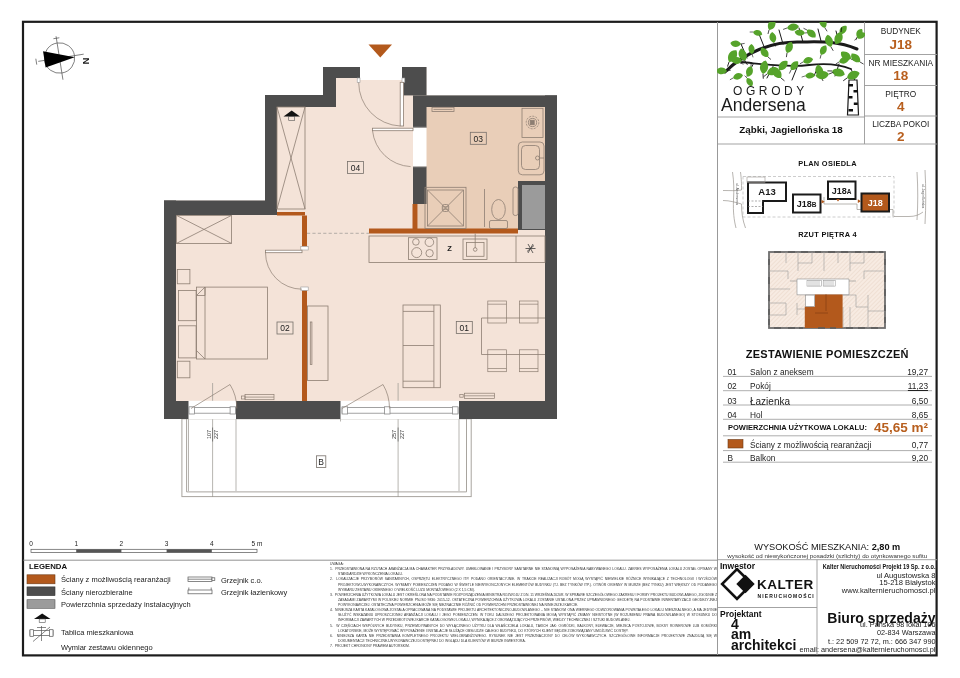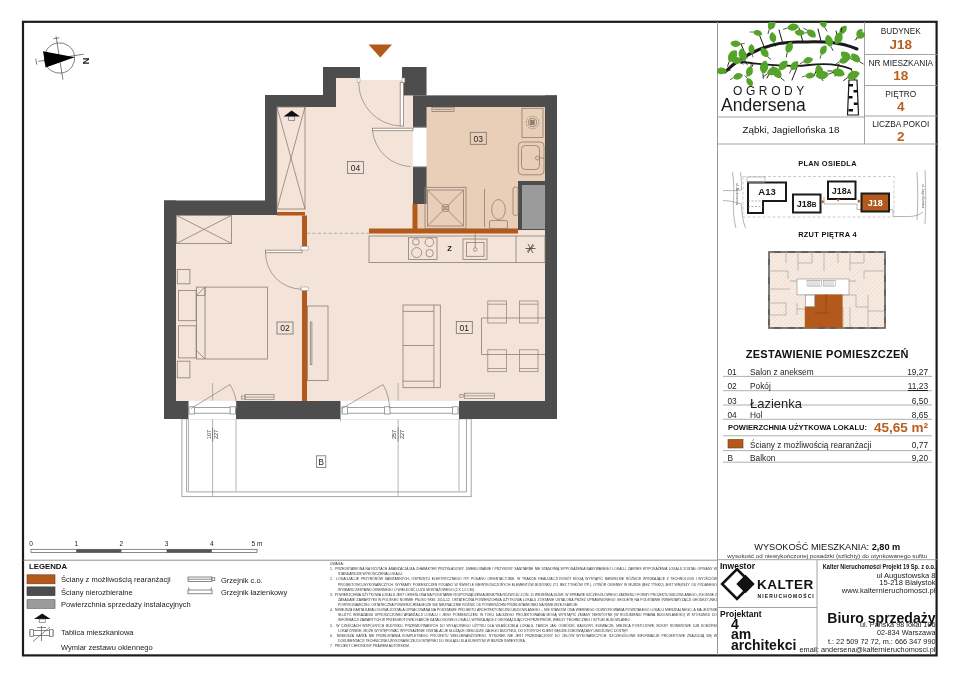--- a/index.html
+++ b/index.html
@@ -461,21 +461,21 @@
 <use href="#lf" transform="translate(130 56) rotate(71) scale(1.18)"></use>
 <use href="#lf" transform="translate(143 40) rotate(318) scale(1.04)"></use>
 <use href="#lf" transform="translate(30 56) rotate(152) scale(0.84)"></use>
 <use href="#lf" transform="translate(46 52) rotate(14) scale(1.19)"></use>
 </svg>
 
 <div class="abs" style="left:733px;top:84px;font-size:12px;letter-spacing:3.6px;color:#1a1a1a;">OGRODY</div>
 
 <div class="abs" style="left:721px;top:94.5px;font-size:17.5px;color:#1a1a1a;">Andersena</div>
 
-<div class="abs" style="left:717.5px;top:124px;width:147px;text-align:center;font-size:9.8px;font-weight:normal;color:#111;">Ząbki, Jagiellońska 18</div>
+<div class="abs" style="left:717.5px;top:124px;width:147px;text-align:center;font-size:9.8px;font-weight:bold;color:#111;">Ząbki, Jagiellońska 18</div>
 
 <div class="abs" style="left:864.5px;top:26px;width:72.5px;text-align:center;font-size:8.3px;color:#222;">BUDYNEK</div>
 <div class="abs orange" style="left:864.5px;top:37px;width:72.5px;text-align:center;font-size:13.5px;font-weight:bold;">J18</div>
 <div class="abs" style="left:864.5px;top:57.5px;width:72.5px;text-align:center;font-size:8.3px;color:#222;">NR MIESZKANIA</div>
 <div class="abs orange" style="left:864.5px;top:68px;width:72.5px;text-align:center;font-size:13.5px;font-weight:bold;">18</div>
 <div class="abs" style="left:864.5px;top:88.5px;width:72.5px;text-align:center;font-size:8.3px;color:#222;">PIĘTRO</div>
 <div class="abs orange" style="left:864.5px;top:99px;width:72.5px;text-align:center;font-size:13.5px;font-weight:bold;">4</div>
 <div class="abs" style="left:864.5px;top:118.5px;width:72.5px;text-align:center;font-size:8.3px;color:#222;">LICZBA POKOI</div>
 <div class="abs orange" style="left:864.5px;top:129px;width:72.5px;text-align:center;font-size:13.5px;font-weight:bold;">2</div>
 
@@ -586,21 +586,21 @@
 
 <div class="abs" style="left:727.5px;top:367px;font-size:8.3px;color:#222;">01</div>
 <div class="abs" style="left:750px;top:367px;font-size:8.3px;color:#222;">Salon z aneksem</div>
 <div class="abs" style="left:828px;top:367px;width:100px;text-align:right;font-size:8.3px;color:#222;">19,27</div>
 
 <div class="abs" style="left:727.5px;top:381.3px;font-size:8.3px;color:#222;">02</div>
 <div class="abs" style="left:750px;top:381.3px;font-size:8.3px;color:#222;">Pokój</div>
 <div class="abs" style="left:828px;top:381.3px;width:100px;text-align:right;font-size:8.3px;color:#222;text-decoration:underline;">11,23</div>
 
 <div class="abs" style="left:727.5px;top:395.6px;font-size:8.3px;color:#222;">03</div>
-<div class="abs" style="left:750px;top:395.6px;font-size:13px;color:#222;">Łazienka</div>
+<div class="abs" style="left:750px;top:395.6px;font-size:10px;color:#222;">Łazienka</div>
 <div class="abs" style="left:828px;top:395.6px;width:100px;text-align:right;font-size:8.3px;color:#222;">6,50</div>
 
 <div class="abs" style="left:727.5px;top:409.9px;font-size:8.3px;color:#222;">04</div>
 <div class="abs" style="left:750px;top:409.9px;font-size:8.3px;color:#222;">Hol</div>
 <div class="abs" style="left:828px;top:409.9px;width:100px;text-align:right;font-size:8.3px;color:#222;">8,65</div>
 
 <div class="abs" style="left:728px;top:423px;font-size:7.5px;font-weight:bold;color:#111;">POWIERZCHNIA UŻYTKOWA LOKALU:</div>
 <div class="abs orange" style="left:828px;top:420px;width:100px;text-align:right;font-size:13.5px;font-weight:bold;">45,65 m²</div>
 
 <div class="abs" style="left:750px;top:440px;font-size:8.3px;color:#222;">Ściany z możliwością rearanżacji</div>

